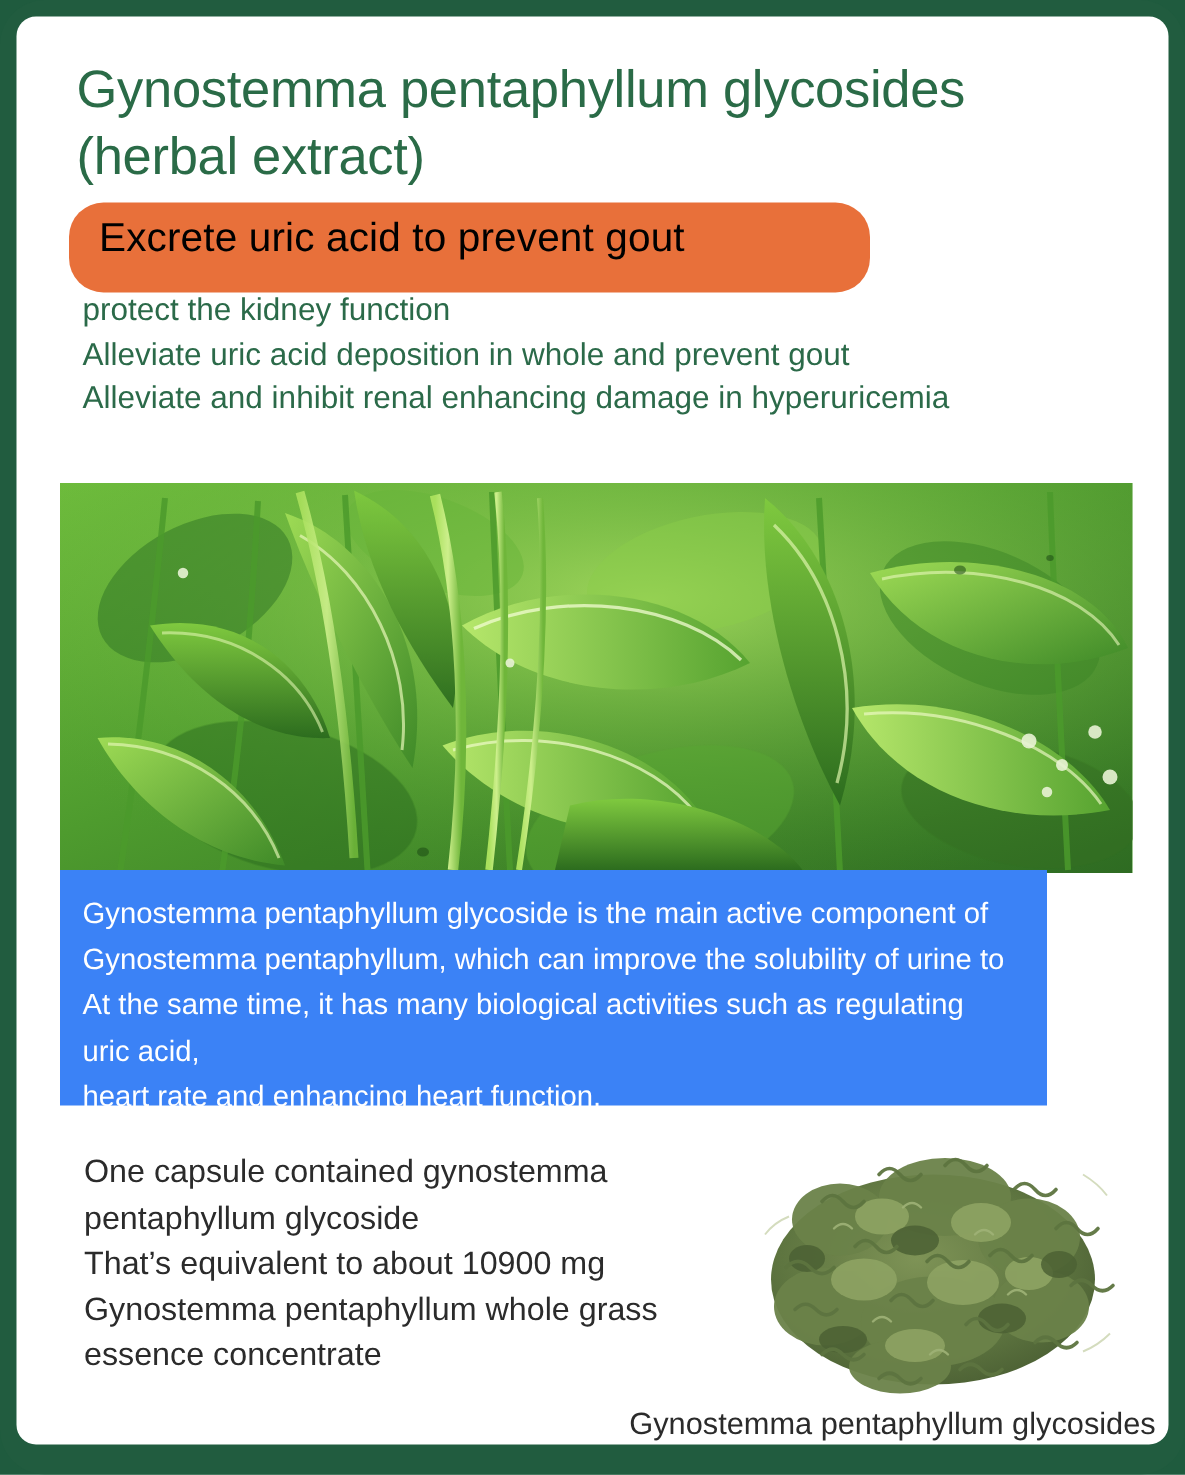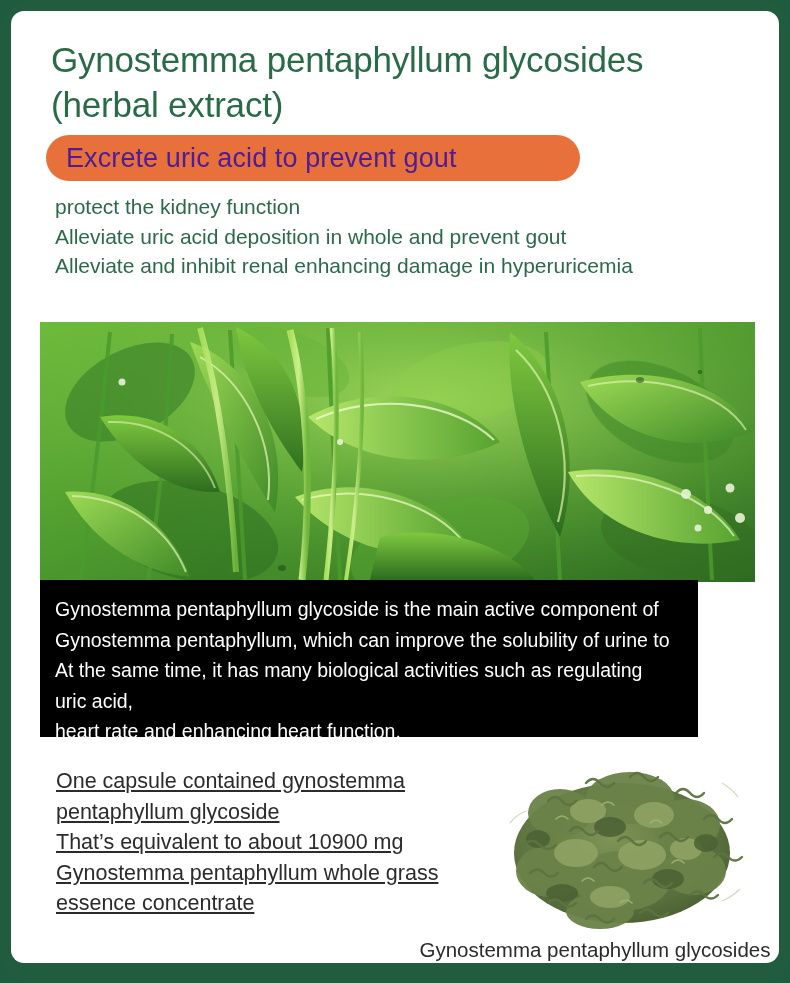--- a/index.html
+++ b/index.html
@@ -40,24 +40,24 @@
     font-size: 35px;
     line-height: 45px;
     letter-spacing: -0.2px;
     white-space: pre-line;
   }
   .badge {
     position: absolute;
     left: 35px;
     top: 124px;
     width: 534px;
-    height: 46px;
+    height: 60px;
     background: #E8703A;
     border-radius: 23px;
-    color: #4c1d95;
+    color: #000000;
     font-size: 27px;
     line-height: 46px;
     padding-left: 20px;
     box-sizing: border-box;
     letter-spacing: 0.1px;
   }
   .bullets {
     position: absolute;
     left: 44px;
     top: 181px;
@@ -78,37 +78,36 @@
     overflow: hidden;
     background: #5BA83C;
   }
   .photo svg { display: block; }
   .greenbox {
     position: absolute;
     left: 29px;
     top: 569px;
     width: 658px;
     height: 157px;
-    background: #000000;
+    background: #3b82f6;
     color: #ffffff;
     font-size: 19.5px;
     line-height: 30.5px;
     padding: 14px 0 2px 15px;
     box-sizing: border-box;
   }
   .greenbox .line { white-space: nowrap; }
   .capsule-text {
     position: absolute;
     left: 45px;
     top: 755px;
     width: 440px;
     color: #2B2B2B;
     font-size: 21.5px;
     line-height: 30.5px;
-    text-decoration: underline;
   }
   .capsule-text .line { white-space: nowrap; }
   .herb {
     position: absolute;
     left: 479px;
     top: 742px;
     width: 272px;
     height: 180px;
     overflow: hidden;
   }

